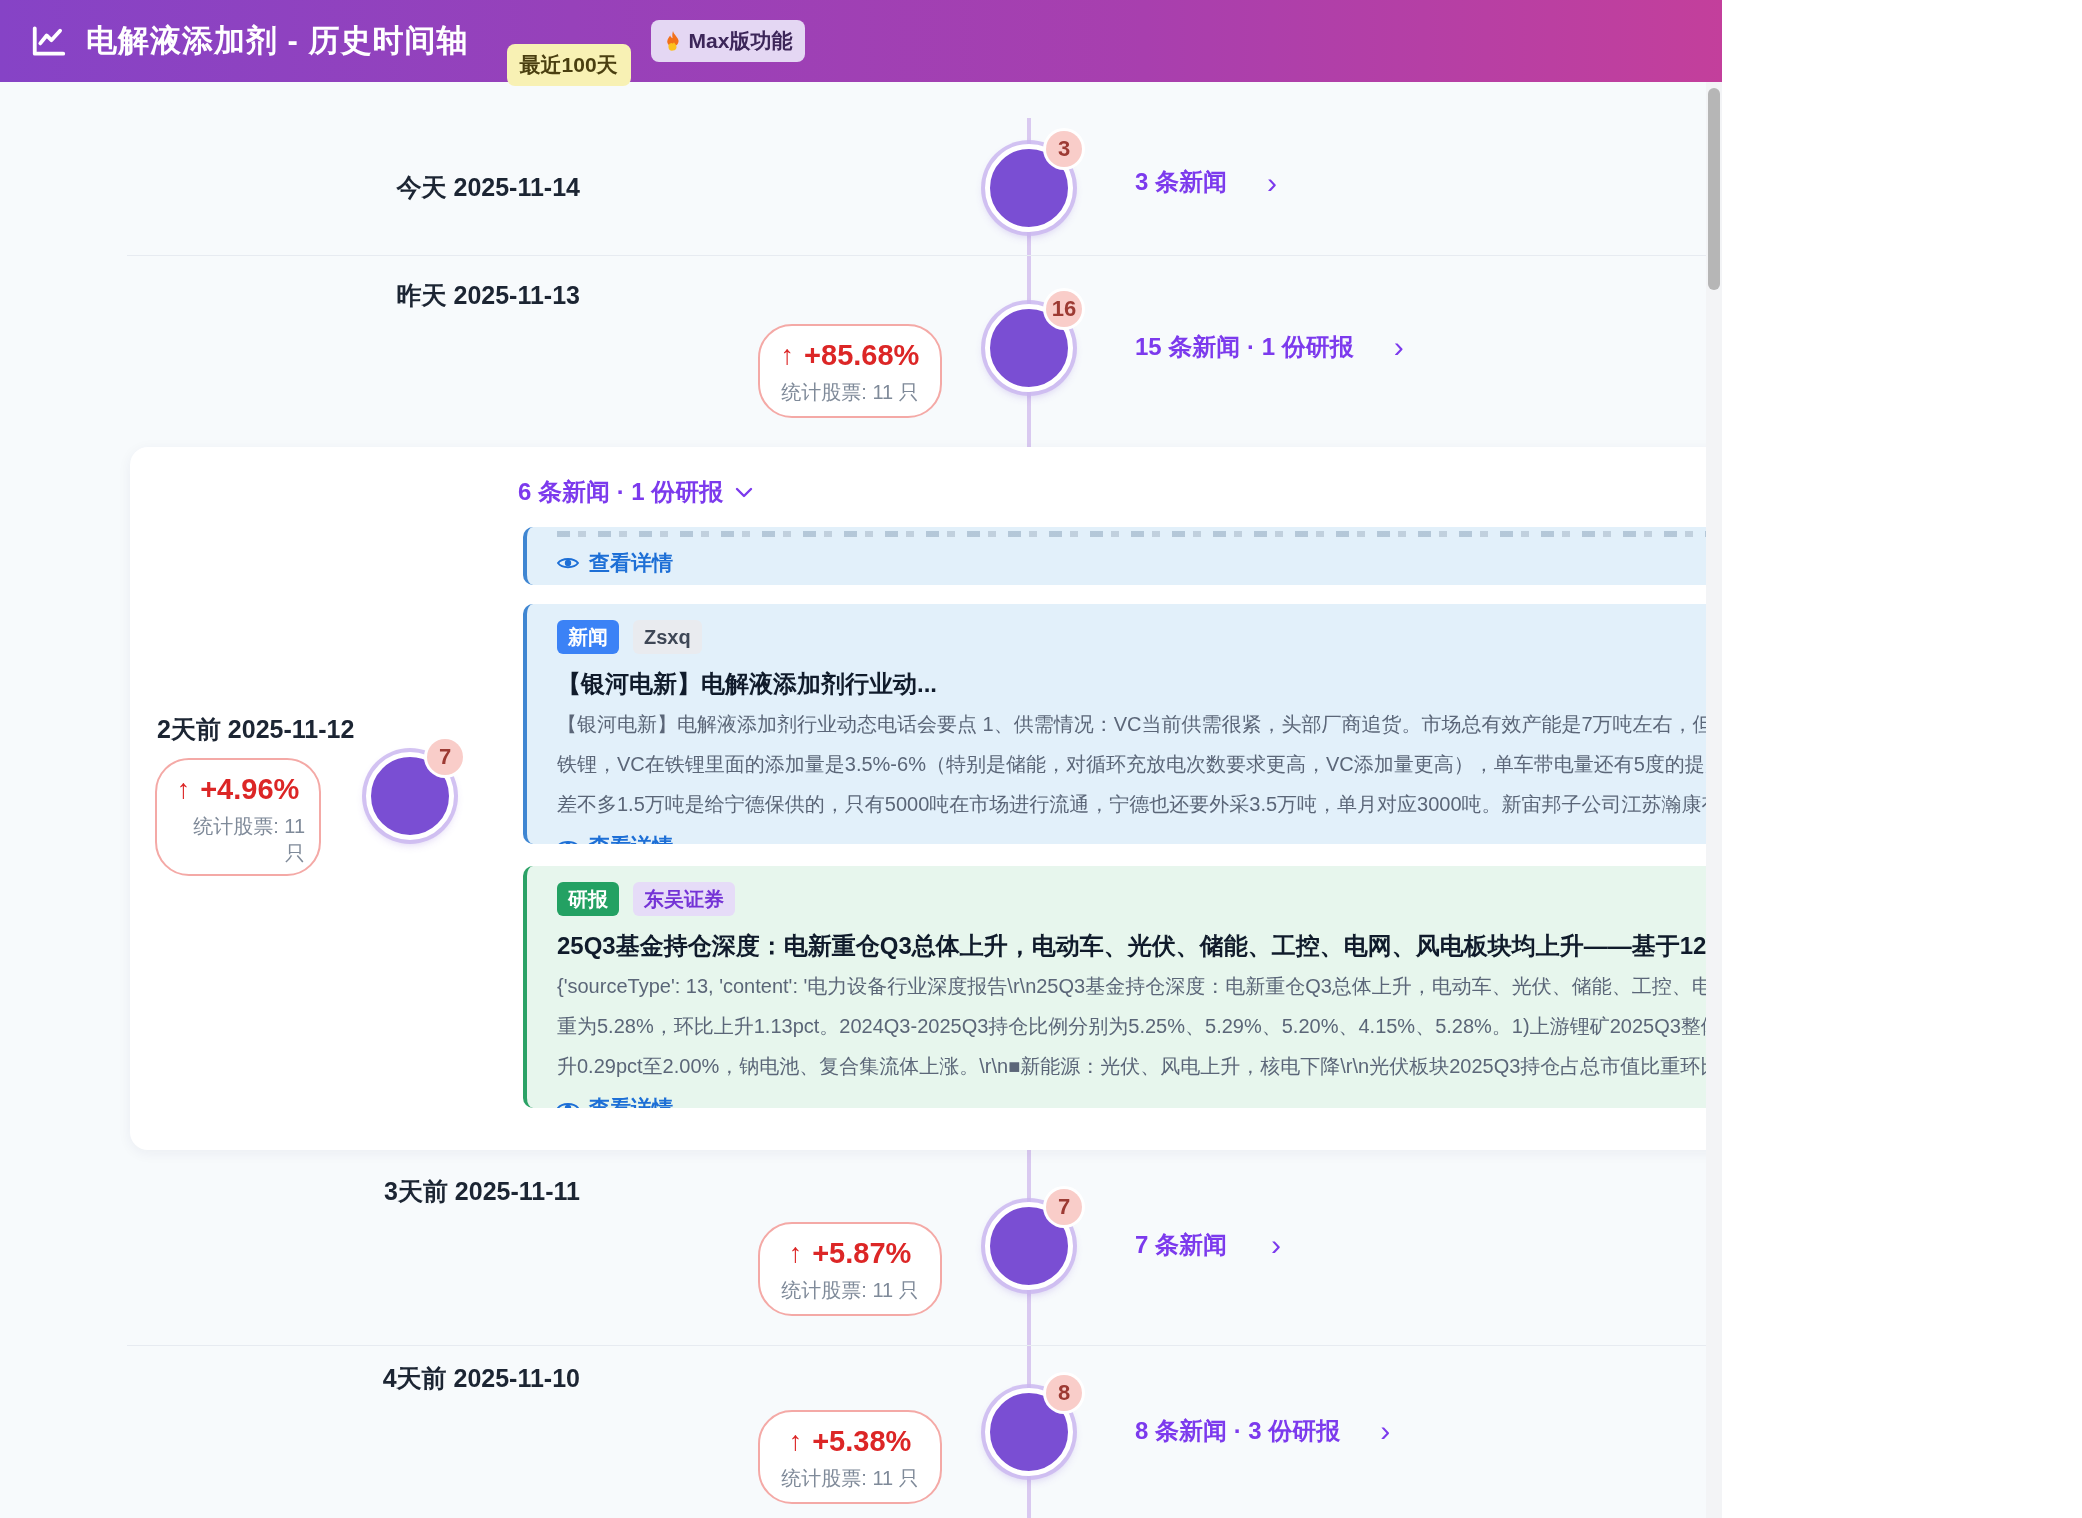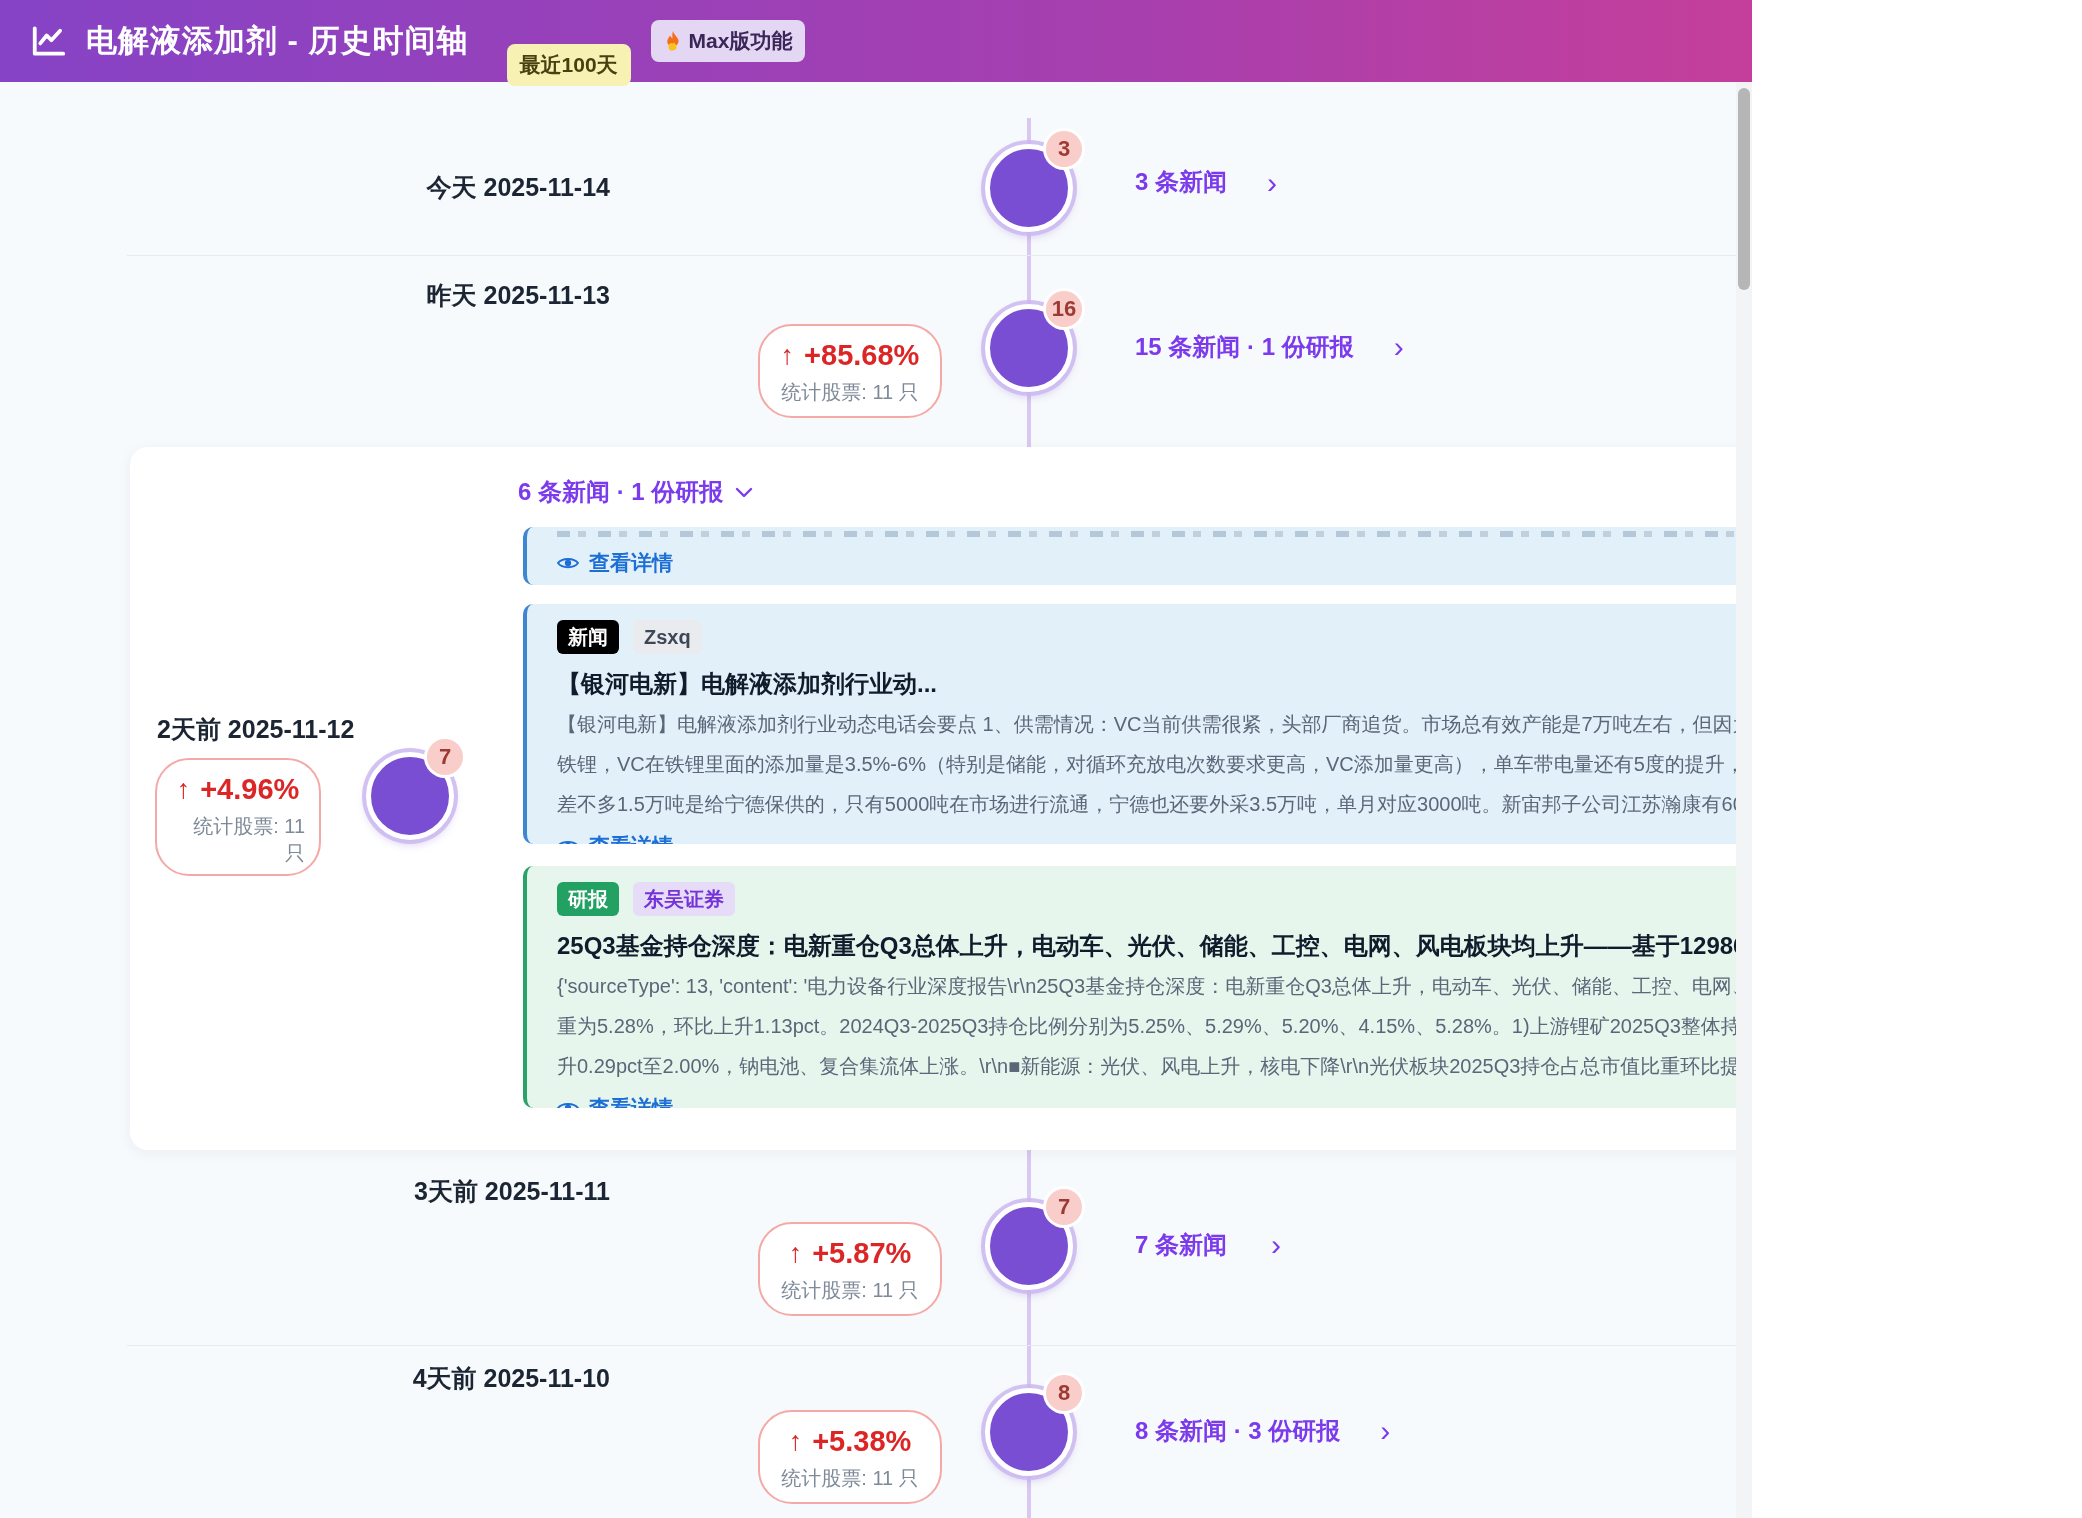--- a/index.html
+++ b/index.html
@@ -1,17 +1,17 @@
 <!DOCTYPE html>
 <html><head>
 <meta charset="utf-8">
 <style>
   html,body{margin:0;padding:0;}
   body{font-family:"Liberation Sans","DejaVu Sans",sans-serif;}
-  .page{position:relative;width:1722px;height:1518px;background:#f7fafc;overflow:hidden;padding-left:30px;}
+  .page{position:relative;width:1722px;height:1518px;background:#f7fafc;overflow:hidden;}
 
   
   .app-header{position:absolute;left:0;top:0;width:2082px;height:82px;
     background:linear-gradient(90deg,#8643c6 0%,#a83fae 55%,#d43f90 100%);
     display:flex;align-items:center;padding:0 30px;box-sizing:border-box;}
   .app-title{color:#fff;font-size:31px;font-weight:bold;margin-left:18px;letter-spacing:1px;white-space:nowrap;}
   .badge-range{margin-left:38px;background:#f8f1b4;color:#4a3f10;font-size:21px;font-weight:bold;
     padding:7px 13px;border-radius:8px;white-space:nowrap;margin-top:48px;}
   .badge-max{margin-left:20px;background:#e4d7f3;color:#3c2659;font-size:21px;font-weight:bold;
     padding:7px 13px;border-radius:8px;display:flex;align-items:center;gap:7px;white-space:nowrap;}
@@ -59,21 +59,21 @@
   .feed-blue{background:#e2f0fa;border-left:4px solid #3f86d2;}
   .feed-green{background:#e7f6ed;border-left:4px solid #2ba266;}
   .card-partial{top:527px;height:58px;padding-top:0;}
   .card-news{top:604px;height:240px;}
   .card-report{top:866px;height:242px;}
 
   .clip-sliver{height:6px;margin-top:4px;width:98%;opacity:.55;
     background:repeating-linear-gradient(90deg,#8fa7bd 0 13px,transparent 13px 21px,#a5b6c6 21px 29px,transparent 29px 41px);}
   .badge-row{display:flex;align-items:center;gap:14px;}
   .type-badge{color:#fff;font-size:20px;font-weight:bold;padding:4px 11px;border-radius:6px;line-height:1.3;}
-  .type-news{background:#000000;text-align:center;}
+  .type-news{background:#3b82f6;text-align:center;}
   .type-report{background:#23a163;}
   .source-chip{font-size:20px;font-weight:bold;padding:4px 11px;border-radius:6px;line-height:1.3;}
   .chip-gray{background:#e9ebef;color:#3e4756;}
   .chip-purple{background:#e6dcf8;color:#7433d6;}
   .card-title{font-size:24px;font-weight:bold;color:#101b2b;margin:14px 0 4px 0;white-space:nowrap;overflow:hidden;}
   .body-line{font-size:20px;color:#5b6678;line-height:40px;white-space:nowrap;overflow:hidden;}
   .detail-link{display:flex;align-items:center;gap:10px;color:#1d6fd6;font-weight:bold;font-size:21px;
     margin-top:8px;cursor:pointer;width:max-content;}
   .card-partial .detail-link{margin-top:12px;}
 </style>

